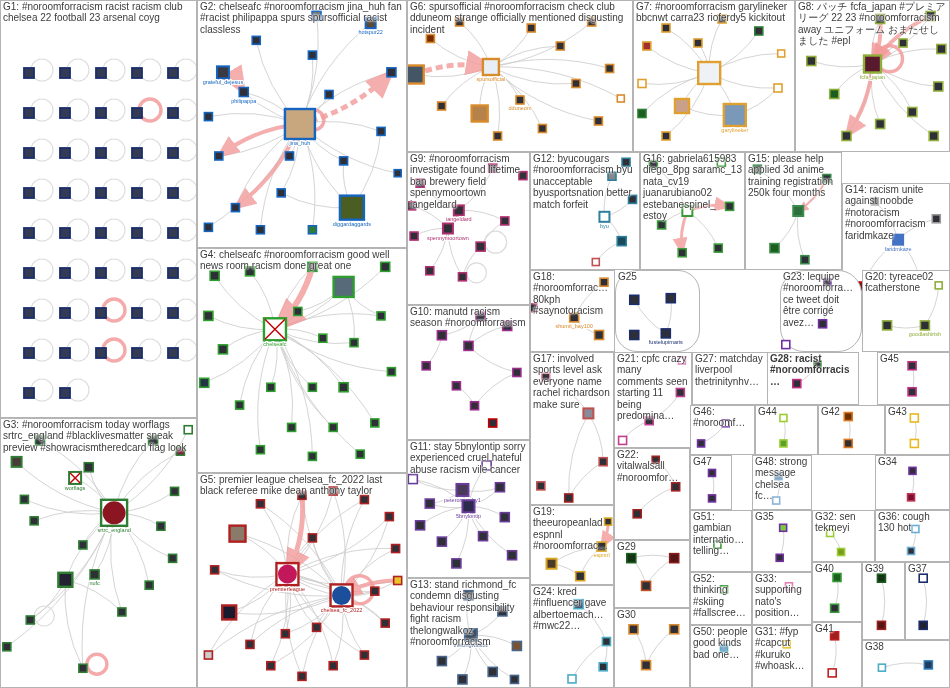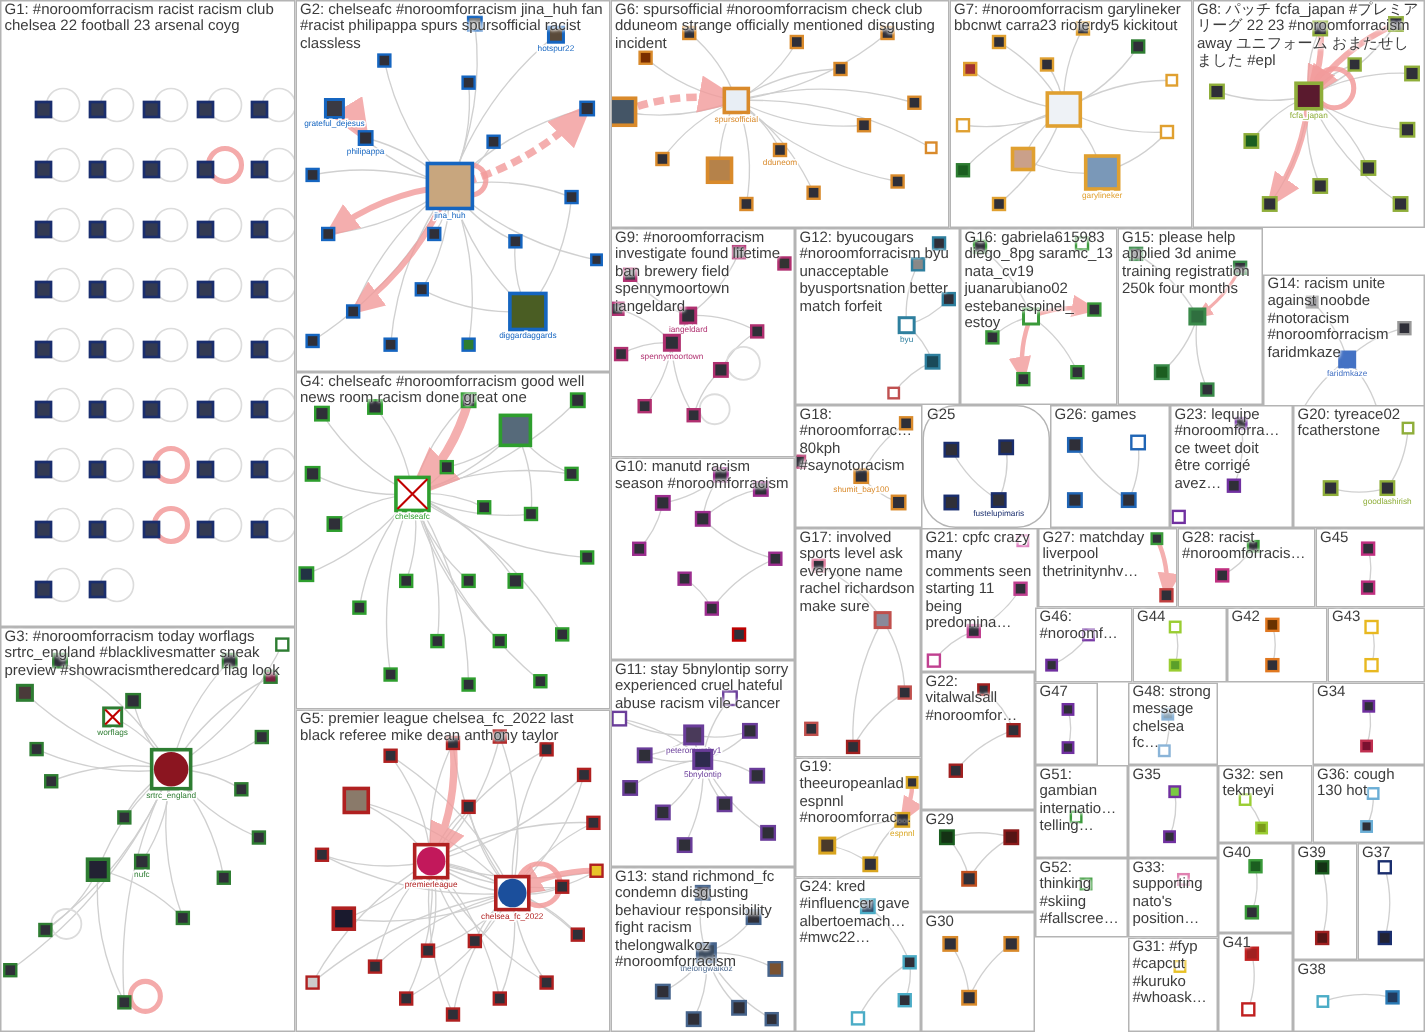--- a/index.html
+++ b/index.html
@@ -807,21 +807,21 @@
           </marker>
         </defs>
         <path d="M40.7,10.8 Q54.5,21.5 60.7,37.8" fill="none" stroke="#cdcdcd" stroke-width="0.9" opacity="0.95"></path>
         <path d="M60.7,37.8 Q37.7,45.9 22.2,64.8" fill="none" stroke="#cdcdcd" stroke-width="0.9" opacity="0.95"></path>
         <rect x="37.2" y="7.299999999999999" width="7" height="7" fill="#2f2f38" stroke="#a02020" stroke-width="1.6"></rect>
         <rect x="56.68" y="33.8" width="8" height="8" fill="#2f2f38" stroke="#a02020" stroke-width="1.6"></rect>
         <rect x="18.2" y="60.8" width="8" height="8" fill="#2f2f38" stroke="#a02020" stroke-width="1.6"></rect>
       </svg>
       <div class="glabel">G22: vitalwalsall #noroomfor…</div>
     </div>
-    <div class="gbox" style="left: 780px; top: 270px; width: 82px; height: 82px;">
+    <div class="gbox" style="left: 780px; top: 270px; width: 82px; height: 82px; border-radius: 24px;">
       <svg width="80" height="80" viewBox="0 0 80 80">
         <defs>
           <marker id="arr22" markerWidth="7" markerHeight="7" refX="5" refY="2.5" orient="auto" markerUnits="strokeWidth">
             <path d="M0,0 L6,2.5 L0,5 Z" fill="#f29b9b"></path>
           </marker>
         </defs>
         <path d="M46.4,11.2 Q49.8,32.7 41.6,52.8" fill="none" stroke="#cdcdcd" stroke-width="0.9" opacity="0.95"></path>
         <rect x="42.9" y="7.700000000000001" width="7" height="7" fill="#2f2f38" stroke="#7030a0" stroke-width="1.6"></rect>
         <rect x="37.6" y="48.800000000000004" width="8" height="8" fill="#2f2f38" stroke="#7030a0" stroke-width="1.6"></rect>
         <rect x="0.7999999999999998" y="69.60000000000001" width="8" height="8" fill="#ffffff" stroke="#7030a0" stroke-width="1.6"></rect>
@@ -855,50 +855,34 @@
         <path d="M54.8,27.2 Q57.2,45.5 49.8,62.4" fill="none" stroke="#cdcdcd" stroke-width="0.9" opacity="0.95"></path>
         <path d="M18.3,28.8 Q29.3,50.0 49.8,62.4" fill="none" stroke="#cdcdcd" stroke-width="0.9" opacity="0.95"></path>
         <rect x="13.760000000000002" y="24.299999999999997" width="9" height="9" fill="#2f2f38" stroke="#1a2e6e" stroke-width="1.6"></rect>
         <rect x="50.28" y="22.700000000000003" width="9" height="9" fill="#2f2f38" stroke="#1a2e6e" stroke-width="1.6"></rect>
         <rect x="13.760000000000002" y="59.5" width="9" height="9" fill="#2f2f38" stroke="#1a2e6e" stroke-width="1.6"></rect>
         <rect x="45.3" y="57.900000000000006" width="9" height="9" fill="#2f2f38" stroke="#1a2e6e" stroke-width="1.6"></rect>
         <text x="49.8" y="72.9" text-anchor="middle" font-size="5.5" fill="#1a2e6e" style="paint-order: stroke; stroke: rgb(255, 255, 255); stroke-width: 2px; font-family: &quot;Liberation Sans&quot;, sans-serif;">fustelupimaris</text>
       </svg>
       <div class="glabel">G25</div>
     </div>
-    <div class="gbox" style="left: 700px; top: 270px; width: 80px; height: 82px;">
-      <svg width="78" height="80" viewBox="0 0 78 80">
-        <defs>
-          <marker id="arr25" markerWidth="7" markerHeight="7" refX="5" refY="2.5" orient="auto" markerUnits="strokeWidth">
-            <path d="M0,0 L6,2.5 L0,5 Z" fill="#f29b9b"></path>
-          </marker>
-        </defs>
-        <path d="M57.7,24.0 Q60.0,44.1 51.5,62.4" fill="none" stroke="#cdcdcd" stroke-width="0.9" opacity="0.95"></path>
-        <path d="M15.6,25.6 Q28.4,49.0 51.5,62.4" fill="none" stroke="#cdcdcd" stroke-width="0.9" opacity="0.95"></path>
-        <rect x="11.100000000000001" y="21.1" width="9" height="9" fill="#2f2f38" stroke="#2065b5" stroke-width="1.6"></rect>
-        <rect x="53.22" y="19.5" width="9" height="9" fill="#ffffff" stroke="#2065b5" stroke-width="1.6"></rect>
-        <rect x="11.100000000000001" y="57.900000000000006" width="9" height="9" fill="#2f2f38" stroke="#2065b5" stroke-width="1.6"></rect>
-        <rect x="46.980000000000004" y="57.900000000000006" width="9" height="9" fill="#2f2f38" stroke="#2065b5" stroke-width="1.6"></rect>
-      </svg>
-      <div class="glabel">G26: games</div>
-    </div>
     <div class="gbox" style="left: 692px; top: 352px; width: 93px; height: 53px;">
       <svg width="91" height="51" viewBox="0 0 91 51">
         <defs>
           <marker id="arr26" markerWidth="7" markerHeight="7" refX="5" refY="2.5" orient="auto" markerUnits="strokeWidth">
             <path d="M0,0 L6,2.5 L0,5 Z" fill="#f29b9b"></path>
           </marker>
         </defs>
         <path d="M78.3,6.1 Q86.7,24.1 84.6,43.9" fill="none" stroke="#f29b9b" stroke-width="3" opacity="0.8" marker-end="url(#arr26)"></path>
         <rect x="74.76" y="2.62" width="7" height="7" fill="#2f2f38" stroke="#3a9a3a" stroke-width="1.6"></rect>
         <rect x="80.63000000000001" y="39.86" width="8" height="8" fill="#2f2f38" stroke="#c04040" stroke-width="1.6"></rect>
       </svg>
       <div class="glabel">G27: matchday liverpool thetrinitynhv…</div>
     </div>
-    <div class="gbox" style="left: 785px; top: 352px; width: 92px; height: 53px;">
+    <div class="gbox" style="left: 767px; top: 352px; width: 92px; height: 53px; font-weight: bold;">
       <svg width="90" height="51" viewBox="0 0 90 51">
         <defs>
           <marker id="arr27" markerWidth="7" markerHeight="7" refX="5" refY="2.5" orient="auto" markerUnits="strokeWidth">
             <path d="M0,0 L6,2.5 L0,5 Z" fill="#f29b9b"></path>
           </marker>
         </defs>
         <path d="M49.5,11.2 Q41.9,23.8 28.8,30.6" fill="none" stroke="#cdcdcd" stroke-width="0.9" opacity="0.95"></path>
         <rect x="46.00000000000001" y="7.720000000000001" width="7" height="7" fill="#2f2f38" stroke="#3a9a3a" stroke-width="1.6"></rect>
         <rect x="24.8" y="26.599999999999998" width="8" height="8" fill="#2f2f38" stroke="#c03080" stroke-width="1.6"></rect>
       </svg>
@@ -1158,20 +1142,31 @@
           <marker id="arr47" markerWidth="7" markerHeight="7" refX="5" refY="2.5" orient="auto" markerUnits="strokeWidth">
             <path d="M0,0 L6,2.5 L0,5 Z" fill="#f29b9b"></path>
           </marker>
         </defs>
         <path d="M25.5,20.1 Q27.8,32.7 23.2,44.5" fill="none" stroke="#cdcdcd" stroke-width="0.9" opacity="0.95"></path>
         <rect x="22.02" y="16.64" width="7" height="7" fill="#8aa4b8" stroke="#8ab4d8" stroke-width="1.6"></rect>
         <rect x="19.700000000000003" y="41.019999999999996" width="7" height="7" fill="#ffffff" stroke="#8ab4d8" stroke-width="1.6"></rect>
       </svg>
       <div class="glabel">G48: strong message chelsea fc…</div>
     </div>
+    <div class="gbox" style="left: 690px; top: 625px; width: 62px; height: 63px;">
+      <svg width="60" height="61" viewBox="0 0 60 61">
+        <defs>
+          <marker id="arr49" markerWidth="7" markerHeight="7" refX="5" refY="2.5" orient="auto" markerUnits="strokeWidth">
+            <path d="M0,0 L6,2.5 L0,5 Z" fill="#f29b9b"></path>
+          </marker>
+        </defs>
+        <rect x="29.5" y="18.46" width="7" height="7" fill="#88a9cc" stroke="#4bacc6" stroke-width="1.6"></rect>
+      </svg>
+      <div class="glabel">G50: people good kinds bad one…</div>
+    </div>
     <div class="gbox" style="left: 690px; top: 510px; width: 62px; height: 62px;">
       <svg width="60" height="60" viewBox="0 0 60 60">
         <defs>
           <marker id="arr50" markerWidth="7" markerHeight="7" refX="5" refY="2.5" orient="auto" markerUnits="strokeWidth">
             <path d="M0,0 L6,2.5 L0,5 Z" fill="#f29b9b"></path>
           </marker>
         </defs>
         <rect x="22.9" y="30.1" width="7" height="7" fill="#ffffff" stroke="#3a9a3a" stroke-width="1.6"></rect>
       </svg>
       <div class="glabel">G51: gambian internatio… telling…</div>

